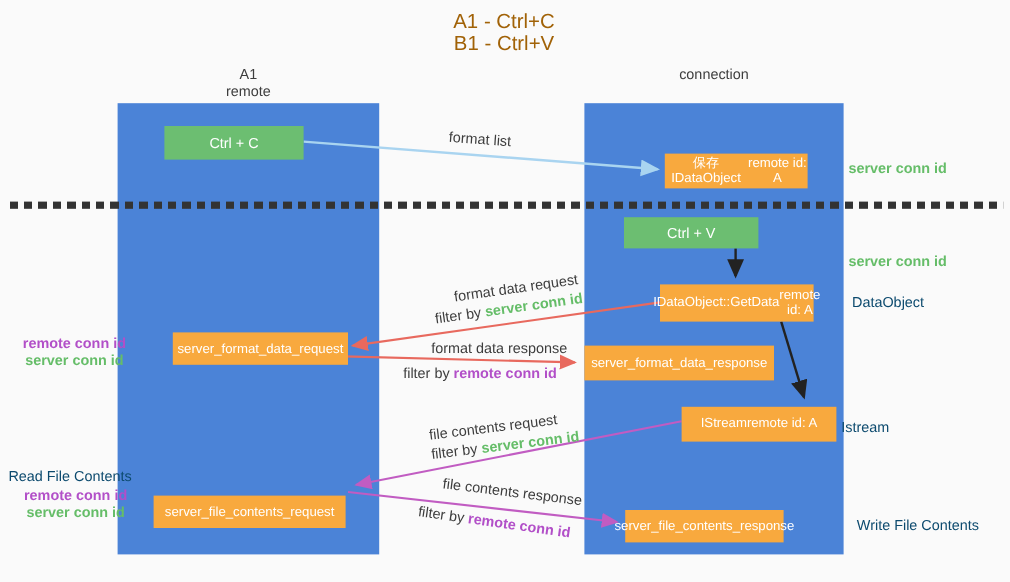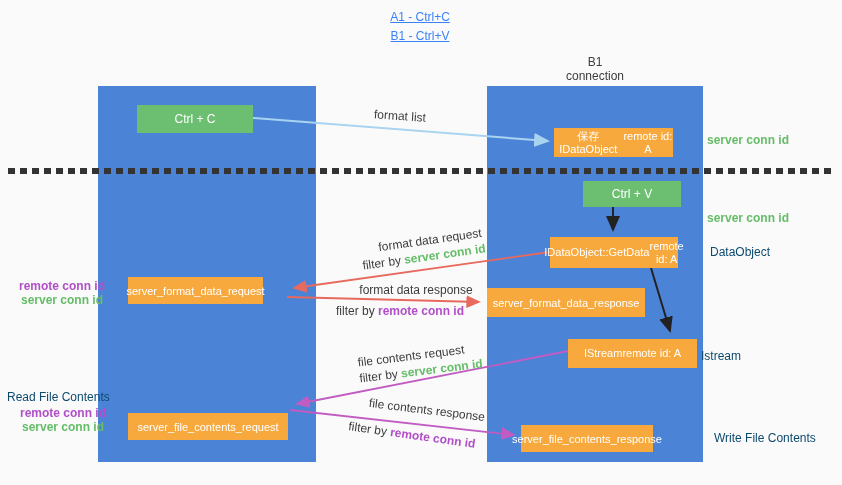--- a/index.html
+++ b/index.html
@@ -1,19 +1,19 @@
 <!DOCTYPE html>
 <html><head>
 <meta charset="utf-8">
 <style>
   html,body{margin:0;padding:0;}
   body{background:#fafafa;font-family:"Liberation Sans","DejaVu Sans",sans-serif;}
   .canvas{position:relative;width:842px;height:485px;background:#fafafa;overflow:hidden;}
   .abs{position:absolute;}
-  .title{left:300px;top:8px;width:240px;text-align:center;font-size:12px;line-height:19px;color:#3b82f6;text-decoration:underline;}
+  .title{left:300px;top:8px;width:240px;text-align:center;font-size:17px;line-height:19px;color:#a16207;}
   .lane{background:#4b83d7;}
   .lane-header{text-align:center;font-size:12px;line-height:14px;color:#3d3d3d;}
   .gbox{background:#6cbe71;color:#fff;display:flex;align-items:center;justify-content:center;font-size:12px;}
   .obox{background:#f8a93e;color:#fff;display:flex;flex-direction:row;align-items:center;justify-content:center;text-align:center;}
   .obox.one{font-size:11px;}
   .obox.two{font-size:11px;line-height:13px;}
   .dotted{height:6px;background:repeating-linear-gradient(90deg,#333 0 7px,transparent 7px 12px);}
   .ann{font-size:12px;color:#0c4a6e;white-space:nowrap;}
   .ann.green{color:#65bd68;font-weight:bold;}
   .ann.purple{color:#b24fc8;font-weight:bold;}
@@ -25,22 +25,25 @@
 </head>
 <body>
 
 <div class="canvas">
 
   <div class="abs title">
     <div>A1 - Ctrl+C</div>
     <div>B1 - Ctrl+V</div>
   </div>
 
+  <div class="abs lane-header" style="left:98px;top:55px;width:218px;">
+    <div>A1</div>
+    <div>remote</div>
+  </div>
   <div class="abs lane-header" style="left:487px;top:55px;width:216px;">
-    <div>B1</div>
     <div>connection</div>
   </div>
 
   <div class="abs lane" style="left:98px;top:86px;width:218px;height:376px;"></div>
   <div class="abs lane" style="left:487px;top:86px;width:216px;height:376px;"></div>
 
   <div class="abs dotted" style="left:8px;top:168px;width:828px;"></div>
 
   <svg class="overlay" width="842" height="485" viewBox="0 0 842 485">
     <defs>
@@ -68,30 +71,30 @@
 
   <div class="abs gbox" style="left:137px;top:105px;width:116px;height:28px;">
     <span>Ctrl + C</span>
   </div>
 
   <div class="abs obox two" style="left:554px;top:128px;width:119px;height:29px;">
     <div>保存IDataObject</div>
     <div>remote id: A</div>
   </div>
 
-  <div class="abs gbox" style="left:583px;top:181px;width:98px;height:26px;">
+  <div class="abs gbox" style="left:520px;top:181px;width:112px;height:26px;">
     <span>Ctrl + V</span>
   </div>
 
   <div class="abs obox two" style="left:550px;top:237px;width:128px;height:31px;">
     <div>IDataObject::GetData</div>
     <div>remote id: A</div>
   </div>
 
-  <div class="abs obox one" style="left:128px;top:277px;width:135px;height:27px;">
+  <div class="abs obox one" style="left:144px;top:277px;width:146px;height:27px;">
     <div>server_format_data_request</div>
   </div>
 
   <div class="abs obox one" style="left:487px;top:288px;width:158px;height:29px;">
     <div>server_format_data_response</div>
   </div>
 
   <div class="abs obox two" style="left:568px;top:339px;width:129px;height:29px;">
     <div>IStream</div>
     <div>remote id: A</div>

